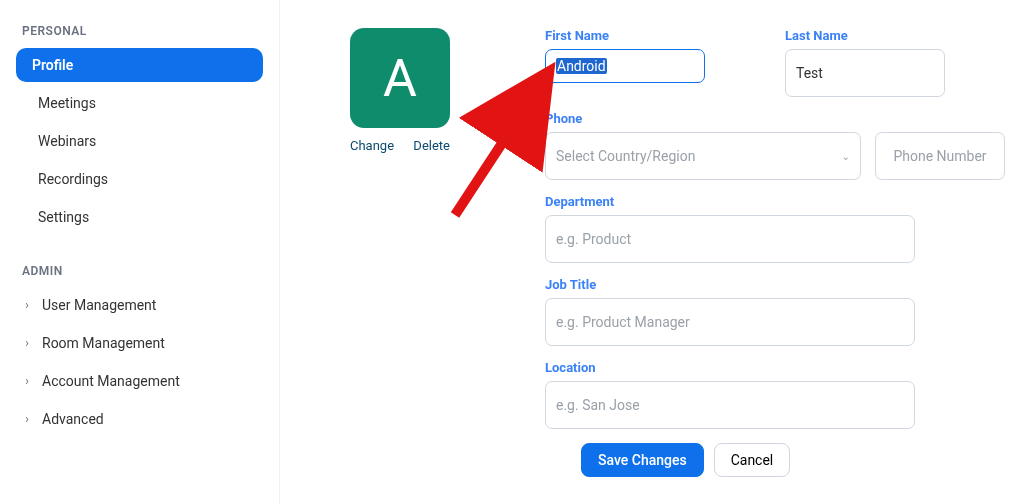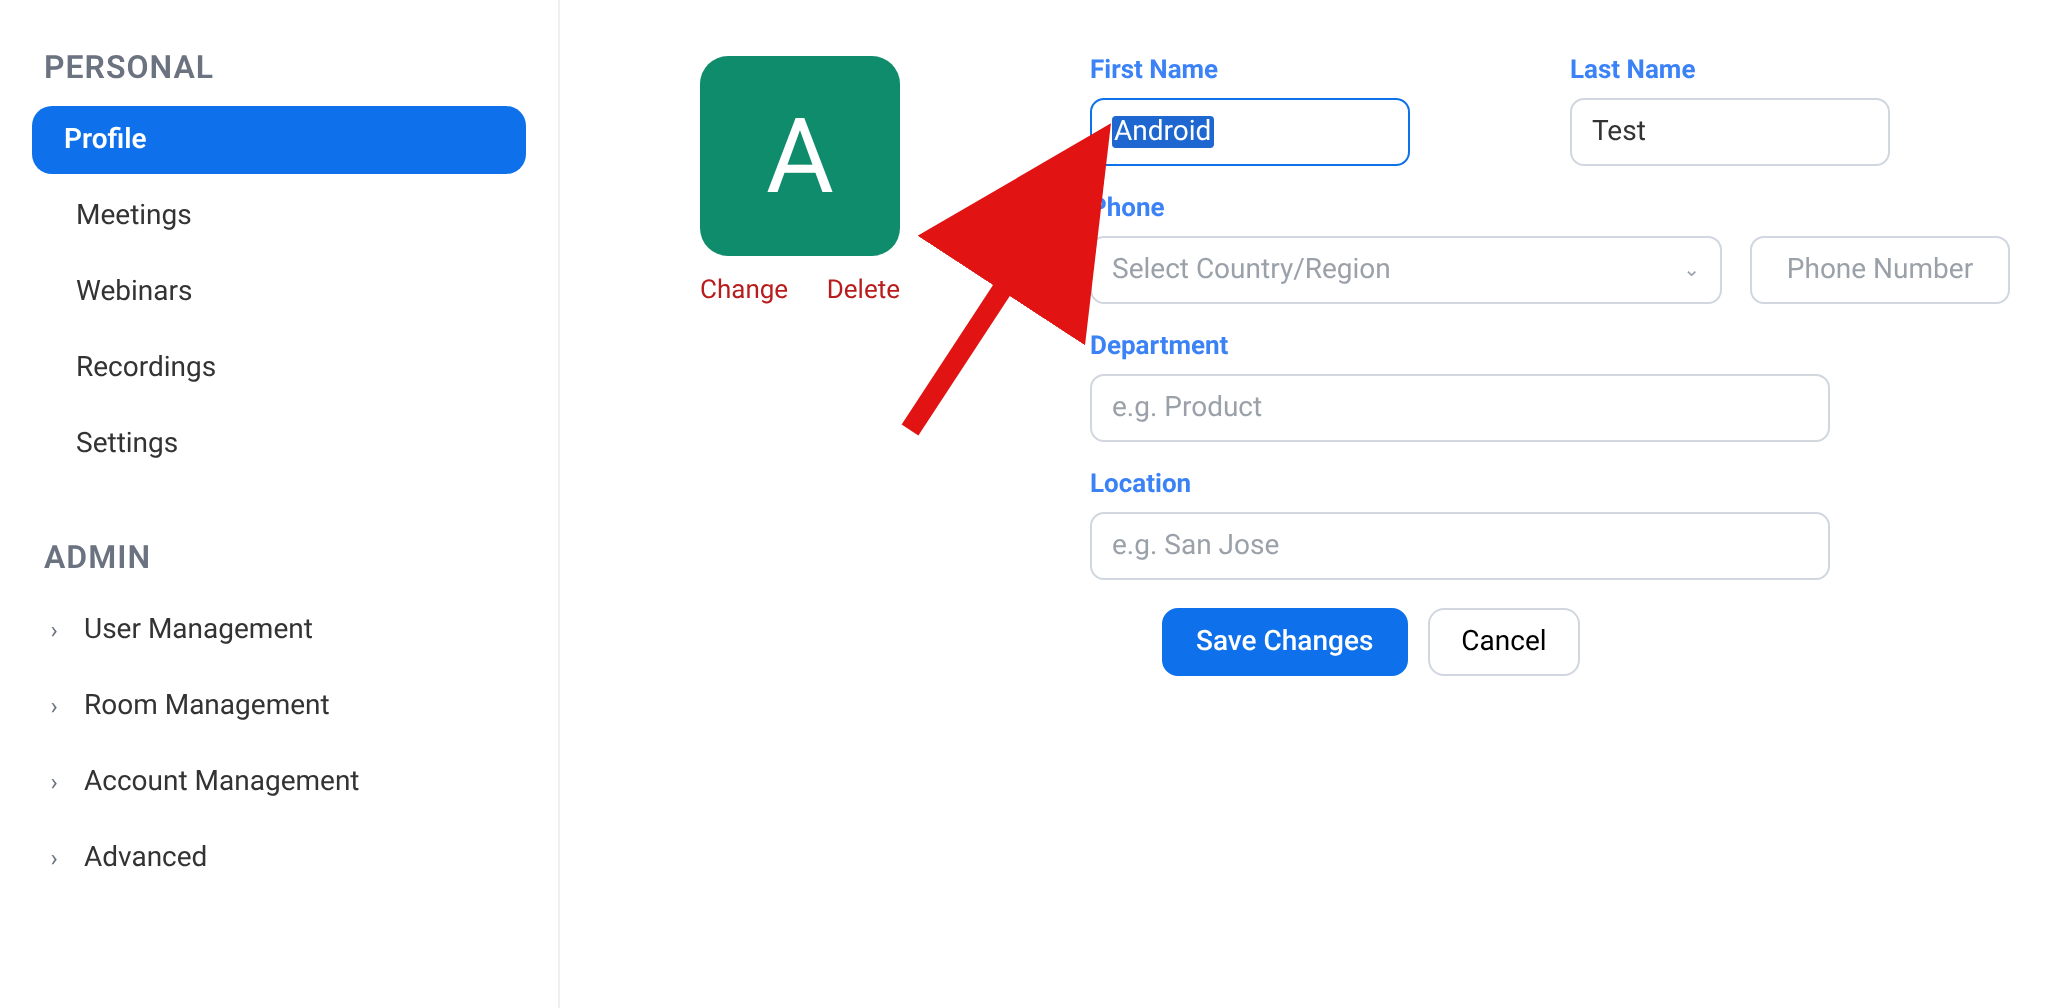--- a/index.html
+++ b/index.html
@@ -16,21 +16,21 @@
     position: absolute;
     left: 0;
     top: 0;
     width: 280px;
     height: 504px;
     background: #fff;
     border-right: 1px solid #f0f0f0;
     padding: 18px 16px 0 16px;
   }
   .side-heading {
-    font-size: 16px;
+    font-size: 12px;
     font-weight: 600;
     letter-spacing: 0.5px;
     color: #6b7280;
     margin: 6px 6px 10px 6px;
   }
   .nav-item {
     display: flex;
     align-items: center;
     height: 34px;
     padding: 0 16px;
@@ -85,40 +85,40 @@
     font-weight: 400;
   }
   .avatar-actions {
     display: flex;
     justify-content: space-between;
     width: 100px;
     margin-top: 10px;
     font-size: 13px;
   }
   .avatar-actions span {
-    color: #b91c1c;
+    color: #0c4a6e;
     cursor: pointer;
   }
   
   .form {
     position: absolute;
     left: 545px;
     top: 28px;
     width: 460px;
   }
   .row { display: flex; gap: 20px; margin-bottom: 14px; }
   .field { display: flex; flex-direction: column; gap: 6px; }
   .field.w1 { flex: 1; }
   .label {
     font-size: 13px;
     font-weight: 700;
     color: #3b82f6;
   }
   input.text, .select, .phone-input {
-    height: 34px;
+    height: 48px;
     border: 1px solid #d0d7de;
     border-radius: 7px;
     padding: 0 10px;
     font-size: 14px;
     color: #333;
     background: #fff;
     font-family: inherit;
   }
   input.text::placeholder, .phone-input::placeholder { color: #9aa1a9; }
   .select {
@@ -257,20 +257,26 @@
     </div>
   </div>
 
   <div class="full-row">
     <div class="field">
       <span class="label">Department</span>
       <input class="text" type="text" placeholder="e.g. Product" style="">
     </div>
   </div>
 
+  <div class="full-row">
+    <div class="field">
+      <span class="label">Job Title</span>
+      <input class="text" type="text" placeholder="e.g. Product Manager" style="">
+    </div>
+  </div>
 
 
   <div class="full-row">
     <div class="field">
       <span class="label">Location</span>
       <input class="text" type="text" placeholder="e.g. San Jose" style="">
     </div>
   </div>
 
   <div class="buttons">

